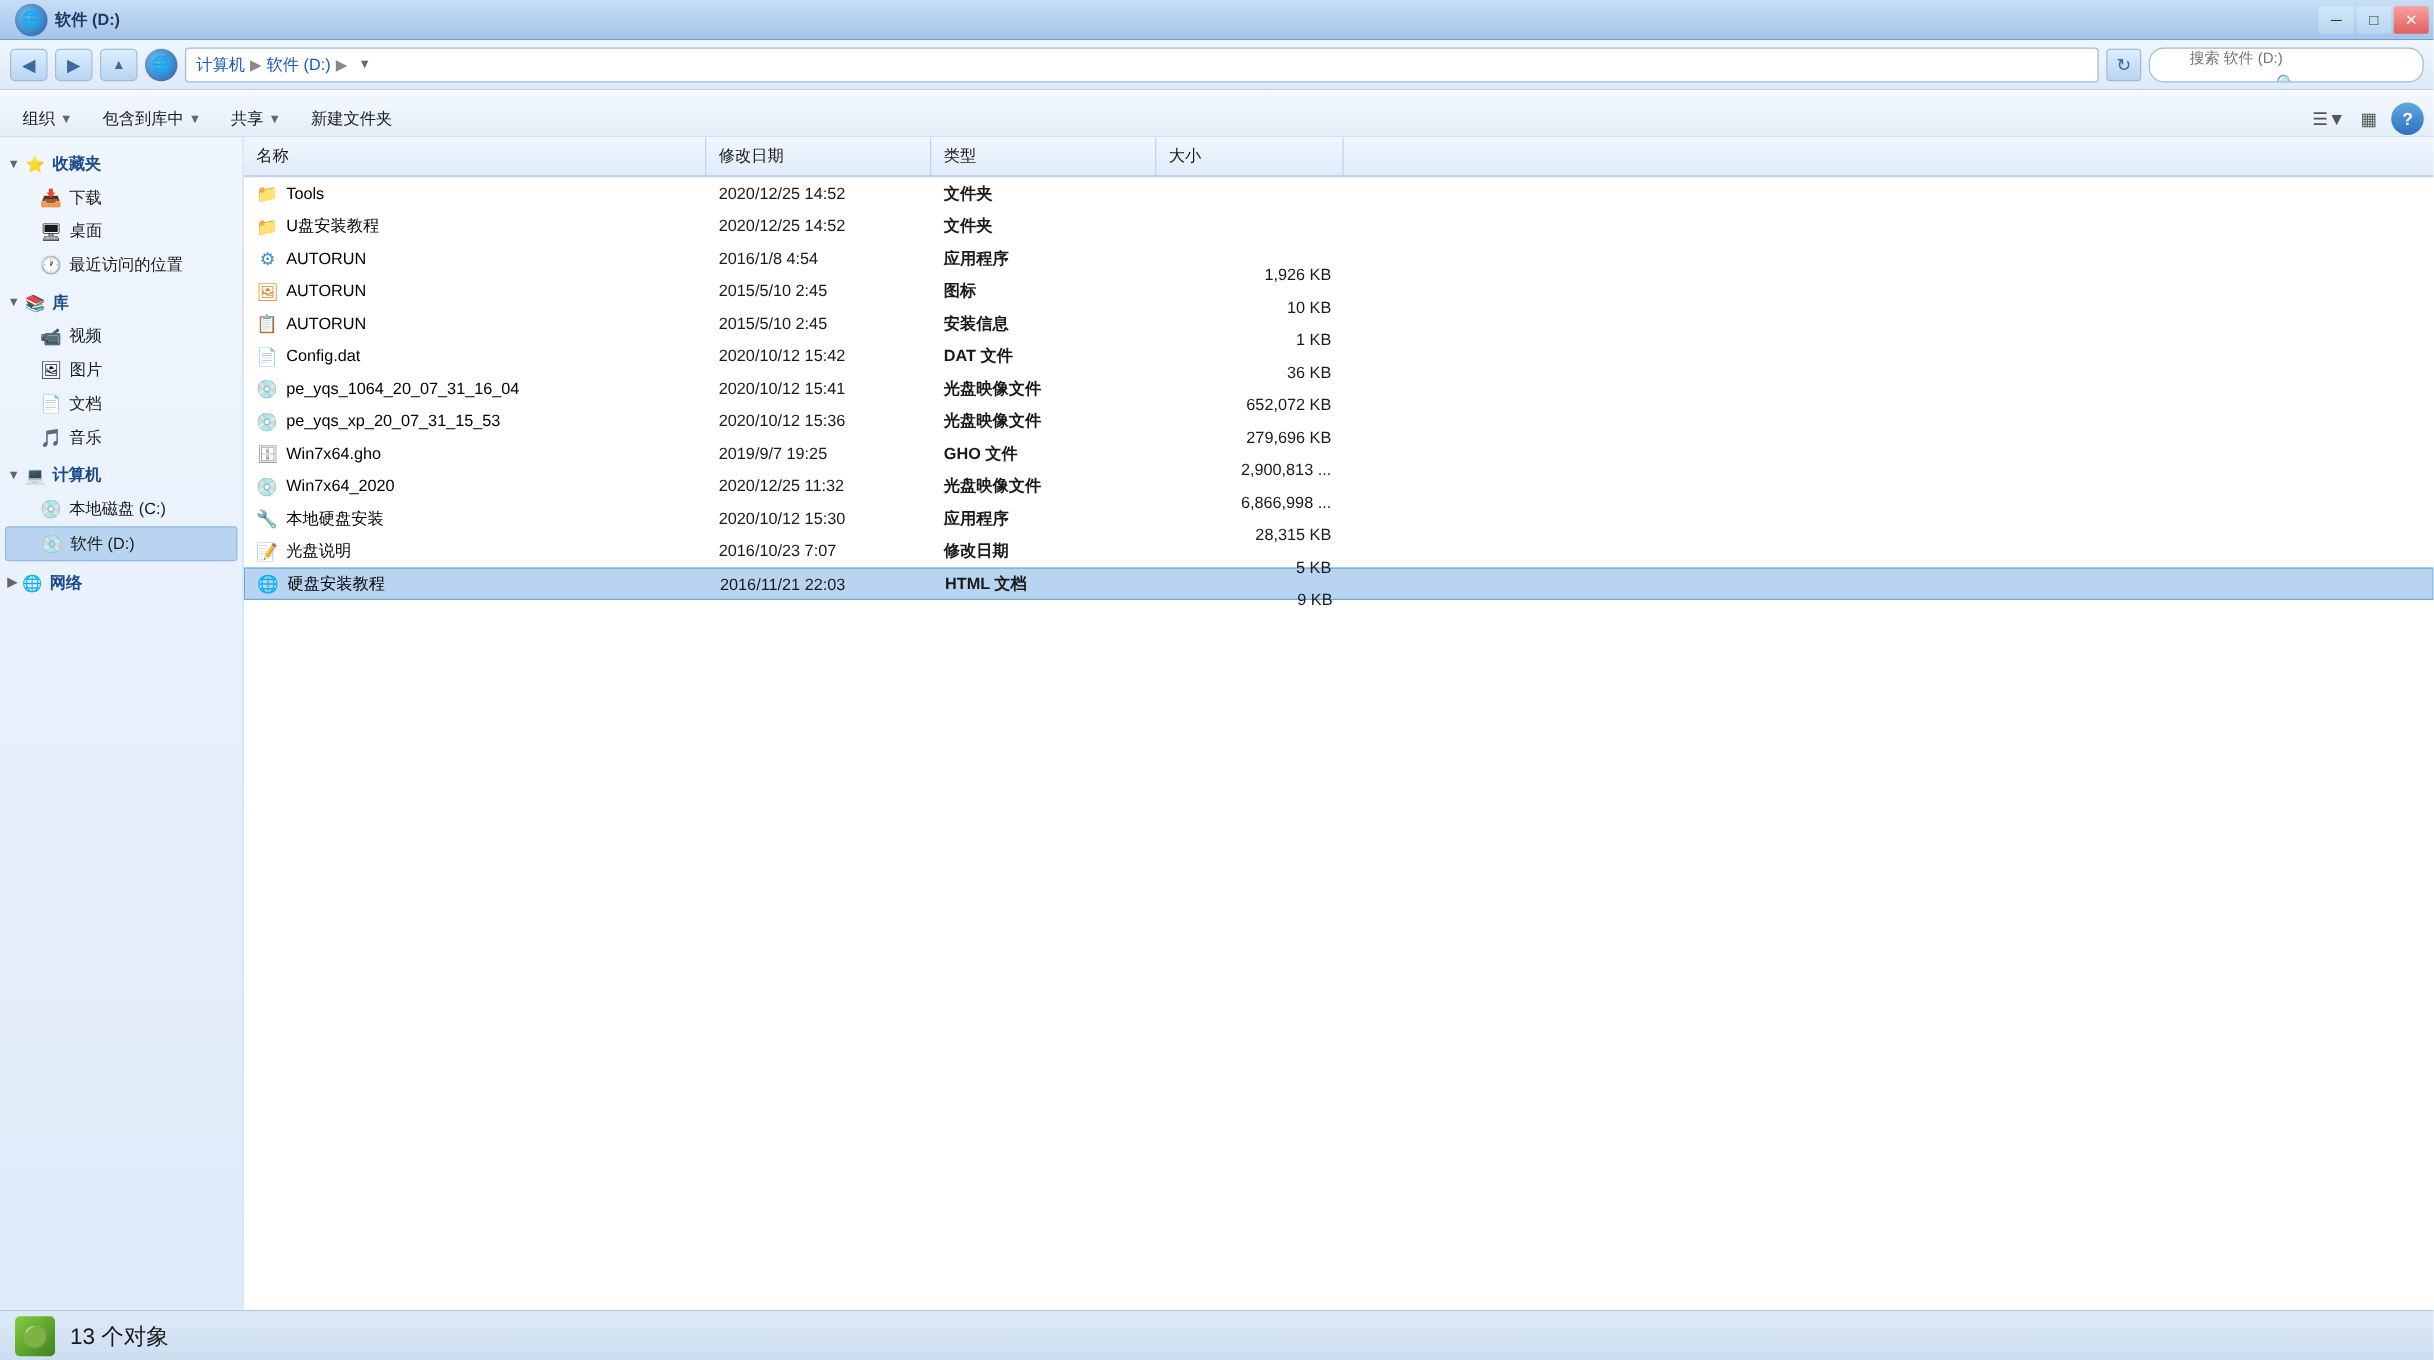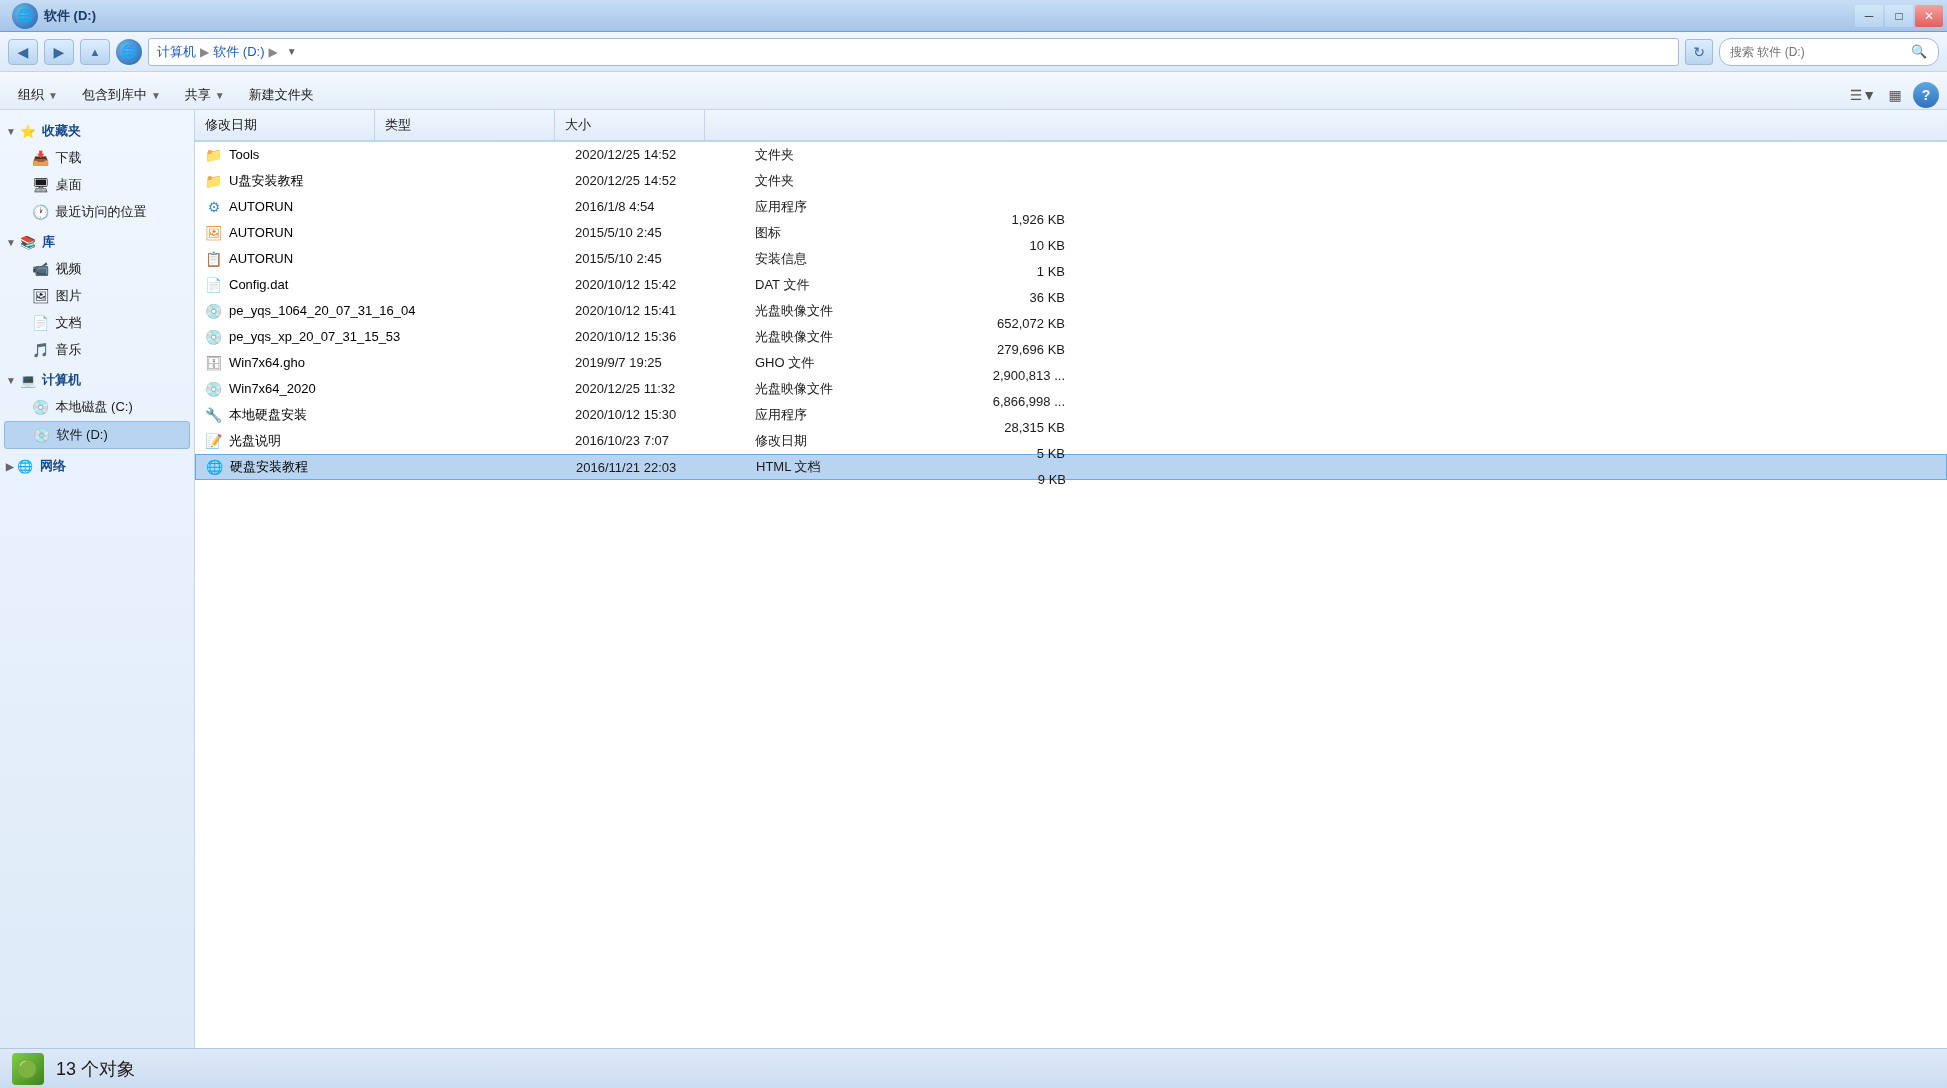--- a/index.html
+++ b/index.html
@@ -103,20 +103,21 @@
     }
     .search-bar {
       width: 220px; height: 28px;
       border: 1px solid #a0bcd8;
       border-radius: 12px;
       background: #fff;
       display: flex; align-items: center;
       padding: 0 10px;
       gap: 6px;
       overflow: hidden;
+      flex-direction: column;
     }
     .search-bar input {
       border: none; outline: none;
       font-size: 12px; color: #666;
       flex: 1;
       background: transparent;
     }
     .search-icon { color: #888; font-size: 13px; cursor: pointer; }
 
     
@@ -261,21 +262,21 @@
     .file-cell {
       padding: 0 10px;
       font-size: 13px;
       white-space: nowrap;
       overflow: hidden;
       text-overflow: ellipsis;
       display: flex; align-items: center;
     }
     .cell-name { width: 370px; gap: 6px; }
     .cell-date { width: 180px; color: #1a1a1a; }
-    .cell-type { width: 180px; color: #1a1a1a; }
+    .cell-type { width: 180px; color: #1a1a1a; font-weight: bold; }
     .cell-size { width: 150px; color: #1a1a1a; text-align: right; justify-content: flex-end; margin-top: 25px; }
 
     
     .file-icon {
       width: 18px; height: 18px;
       flex-shrink: 0;
       display: flex; align-items: center; justify-content: center;
       font-size: 14px;
     }
     .icon-folder { color: #f5c518; }
@@ -456,20 +457,21 @@
         <span class="chevron">▶</span>
         <span class="sidebar-header-icon">🌐</span>
         <span>网络</span>
       </div>
     </div>
   </div>
 
   <div class="file-area">
 
     <div class="col-headers">
+      <div class="col-header col-name">名称</div>
       <div class="col-header col-date">修改日期</div>
       <div class="col-header col-type">类型</div>
       <div class="col-header col-size">大小</div>
     </div>
 
     <div class="file-list" id="file-list-container">
     <div class="file-row">
     <div class="file-cell cell-name">
       <span class="file-icon icon-folder">📁</span>
       <span>Tools</span>

